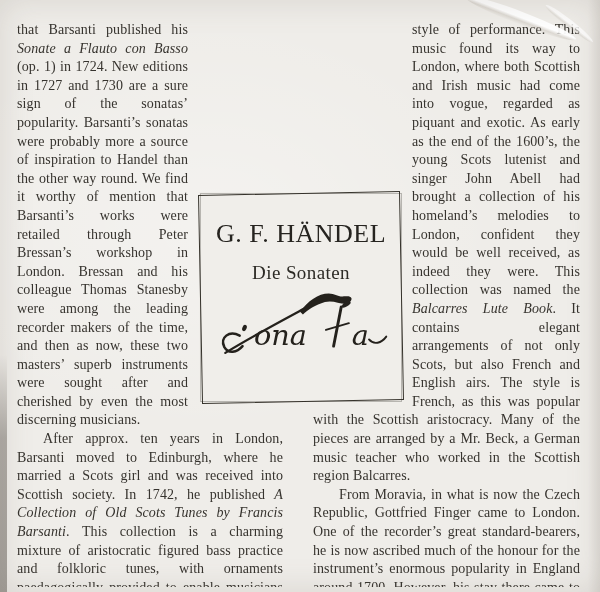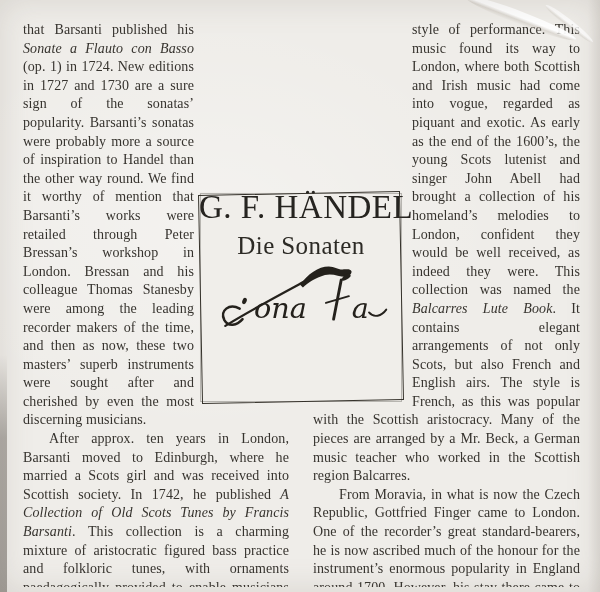--- a/index.html
+++ b/index.html
@@ -35,21 +35,21 @@
     transform:rotate(38deg);transform-origin:left top;border-radius:50%;
     background:linear-gradient(to bottom, rgba(255,255,255,0.8) 45%, rgba(185,178,168,0.25) 75%, rgba(185,178,168,0) 100%);
   }
 
   
   .col{
     position:absolute;top:21px;height:566px;overflow:hidden;
     font-size:14px;line-height:18.6px;text-align:justify;
     letter-spacing:0.1px;color:#36332e;
   }
-  .col-left{left:23px;width:266px;}
+  .col-left{left:17px;width:266px;}
   .col-right{left:313px;width:267px;}
   .para{margin:0;}
   .para.indent{text-indent:26px;}
   .it{font-style:italic;}
   .bd{font-weight:normal;}
   .spacer-right{float:right;clear:right;width:95px;height:208px;margin-top:171px;}
   .spacer-left{float:left;clear:left;width:99px;height:210px;margin-top:169px;}
 
   
   .center-box{
@@ -58,25 +58,25 @@
   }
   .center-box::before{ 
     content:"";position:absolute;inset:1px;border:1.6px solid #35322b;
     transform:rotate(-1.1deg);pointer-events:none;
   }
   .center-box::after{ 
     content:"";position:absolute;inset:1px;border:1px solid rgba(53,50,43,0.30);
     pointer-events:none;
   }
   .box-title{
-    font-size:33px;letter-spacing:0.5px;color:#262420;
+    margin-top:27px;font-size:26px;letter-spacing:0.5px;color:#262420;
     line-height:30px;white-space:nowrap;
   }
   .box-subtitle{
-    margin-top:13px;font-size:25px;letter-spacing:0.4px;color:#2c2a25;line-height:22px;
+    margin-top:13px;font-size:19px;letter-spacing:0.4px;color:#2c2a25;line-height:22px;
   }
   .sonata-script{display:block;margin:4px auto 0;width:182px;height:78px;}
   .sonata-script .stroke{fill:none;stroke:#24211c;stroke-linecap:round;}
   .sonata-script .fill{fill:#24211c;stroke:none;}
   .sonata-script text{
     font-family:"DejaVu Serif","Liberation Serif",serif;
     font-style:italic;font-size:30px;fill:#24211c;
   }
 </style>
 </head>

